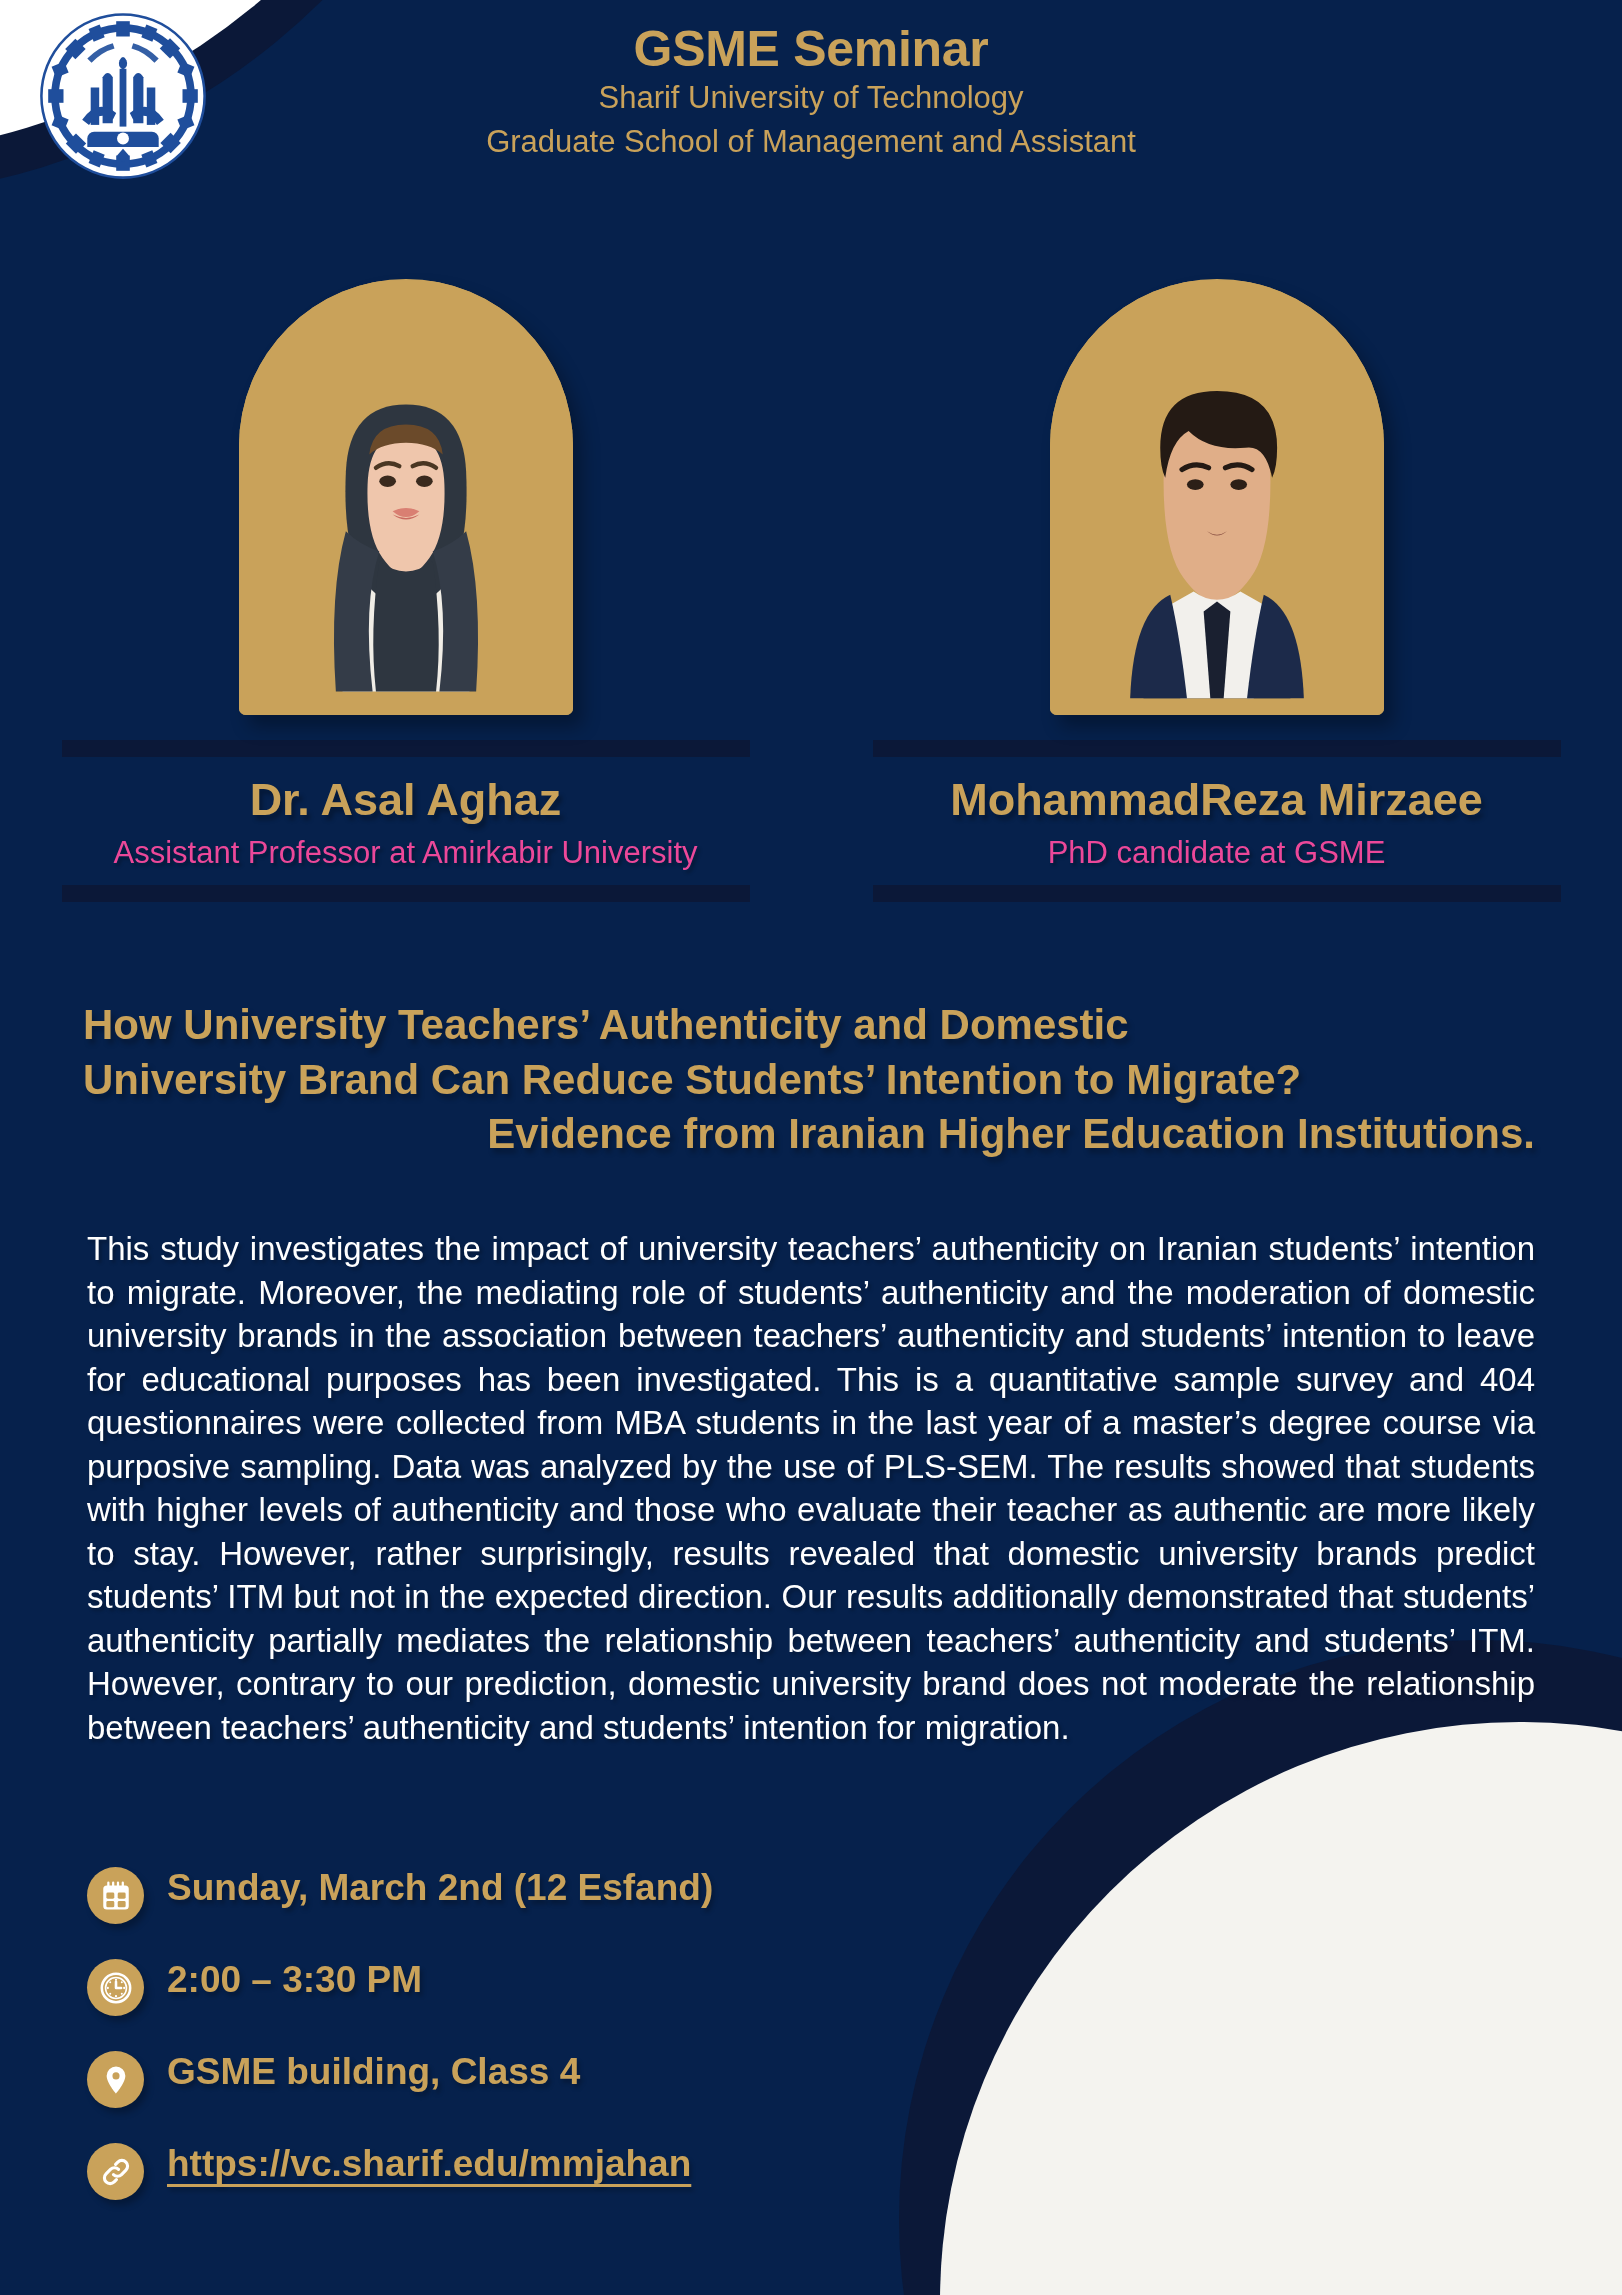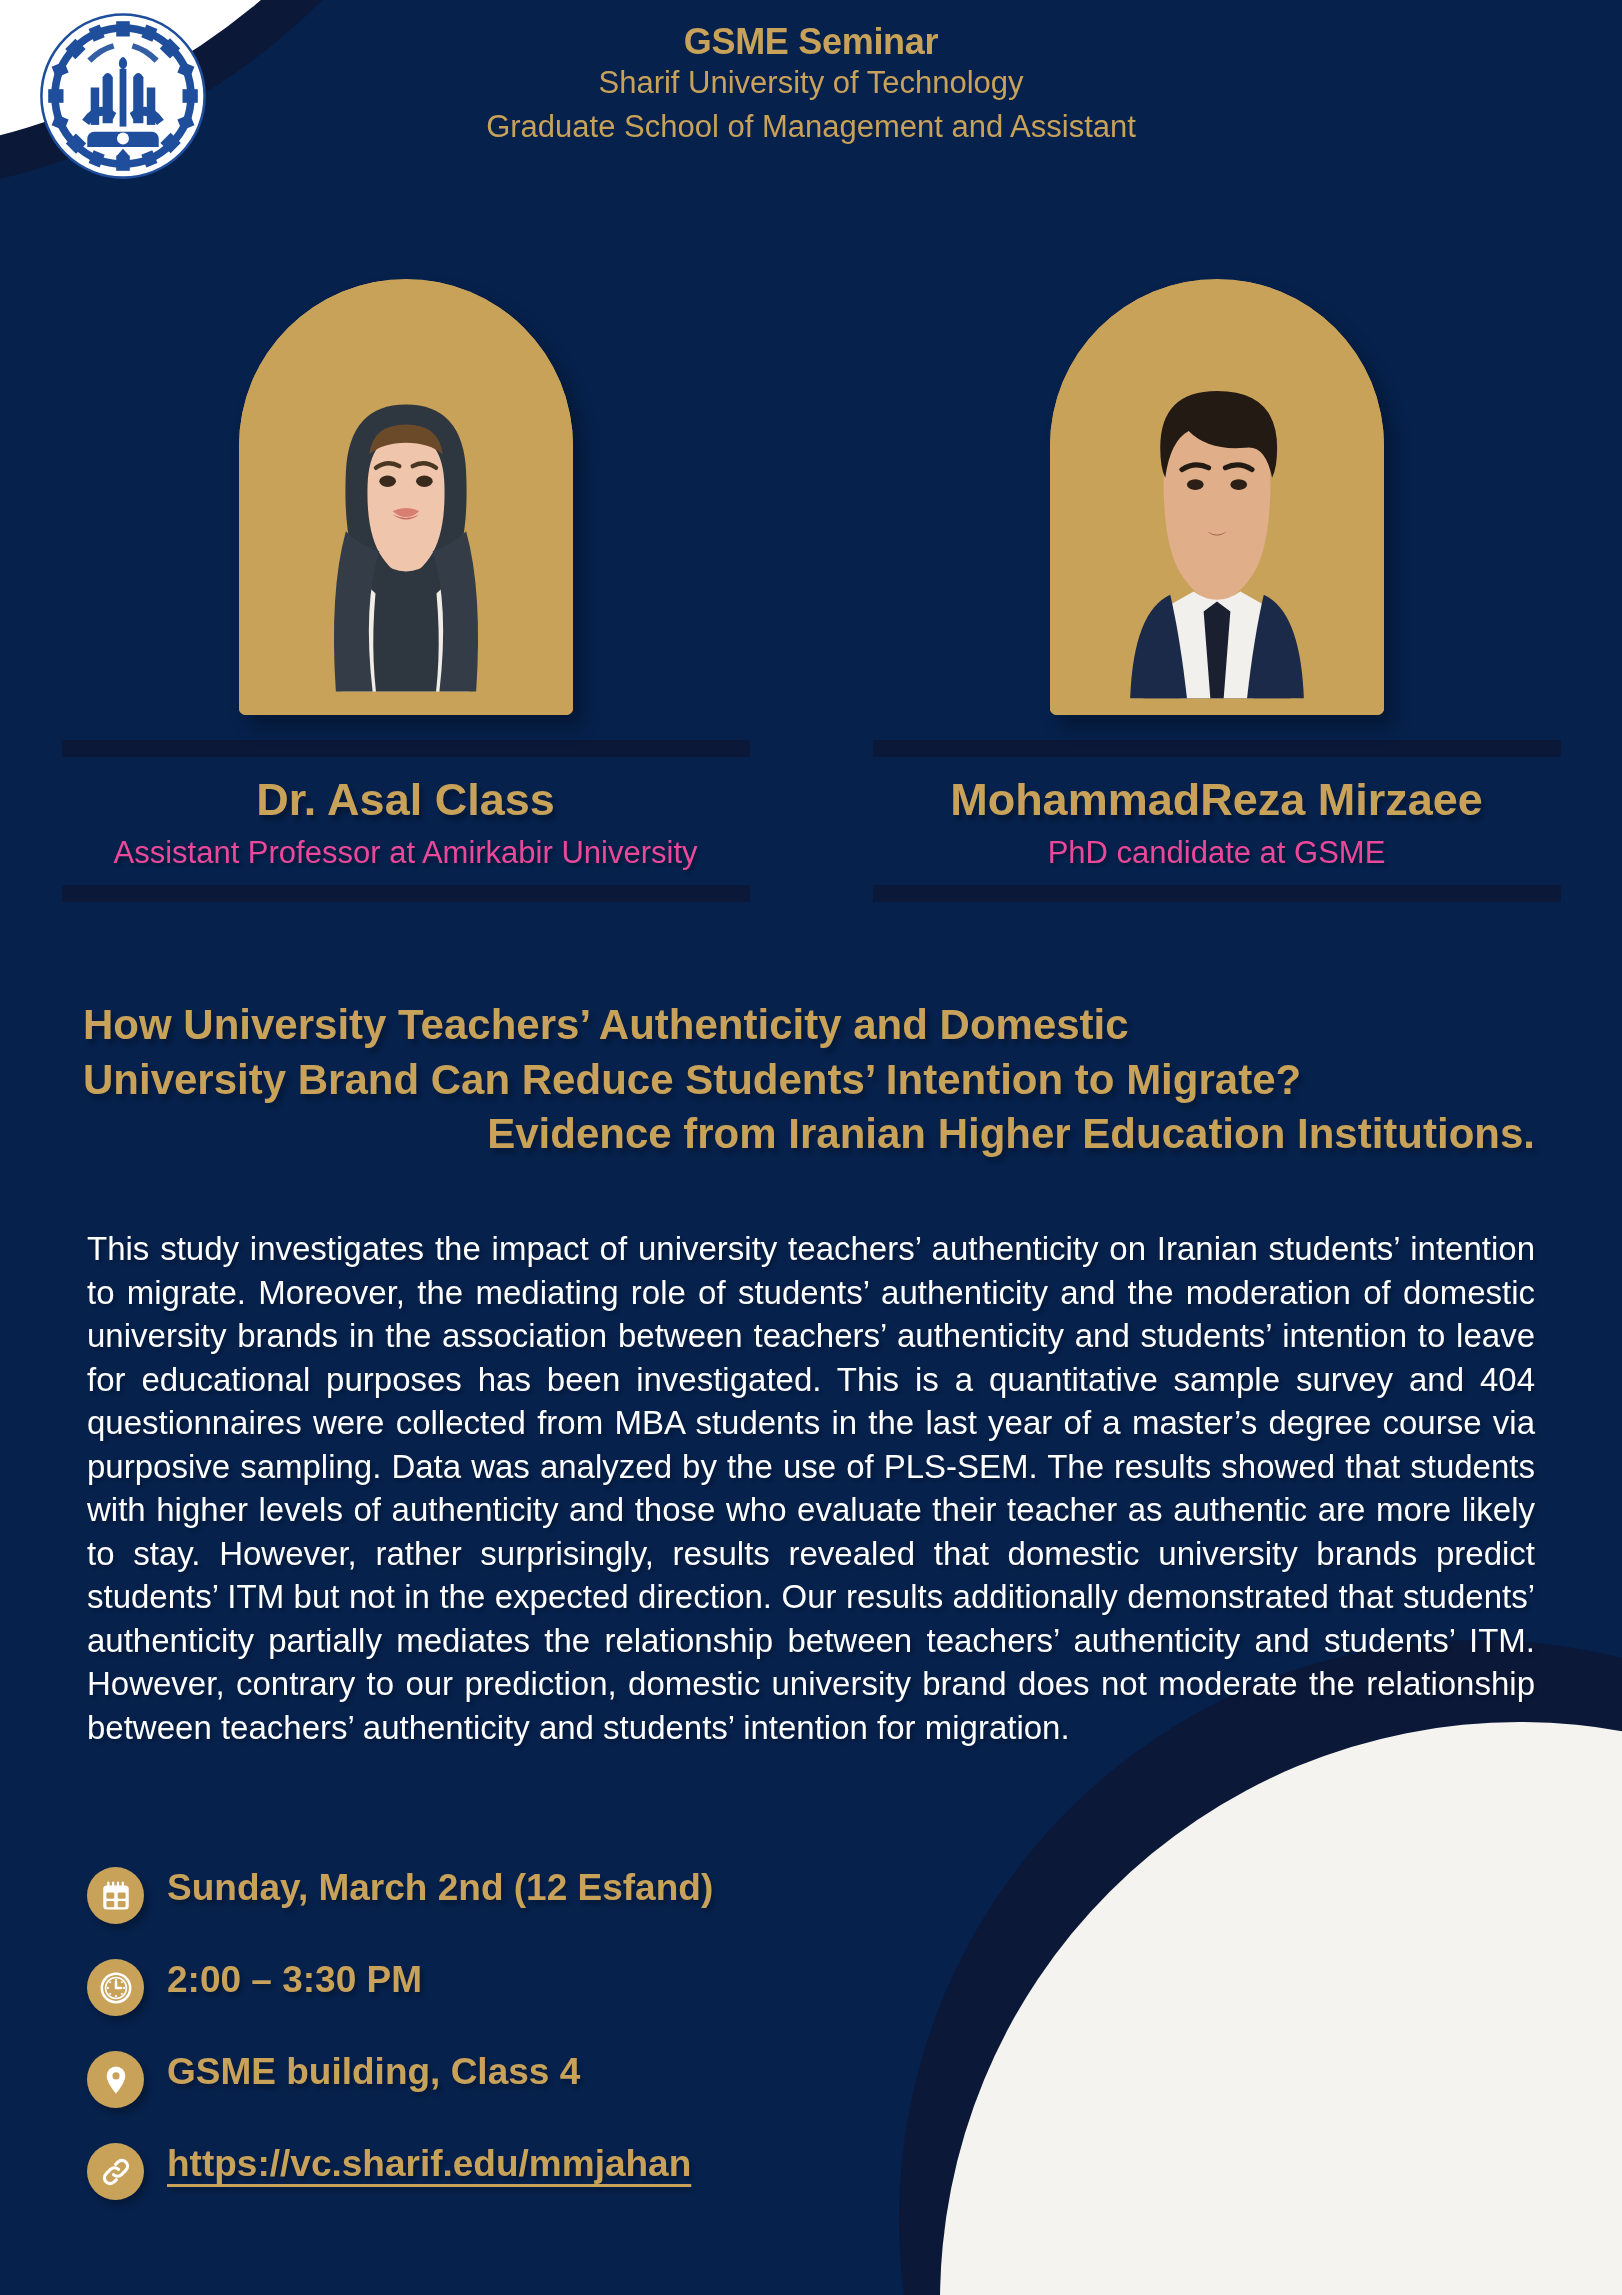--- a/index.html
+++ b/index.html
@@ -64,21 +64,21 @@
   
   .header {
     position:absolute;
     left:0; top:23px;
     width:100%;
     text-align:center;
     z-index:6;
     pointer-events:none;
   }
   .header-title {
-    font-size:36px;
+    font-size:50px;
     font-weight:bold;
     color:#C9A25A;
     letter-spacing:-0.3px;
     line-height:1.06;
   }
   .header-sub {
     font-size:31px;
     color:#C9A25A;
     line-height:1.42;
     font-weight:400;
@@ -285,21 +285,21 @@
               <path d="M92 140 q8 6 16 0 q-8 4 -16 0z" fill="#C96A60"></path>
               <path d="M92 138 q8 -4 16 0 q-8 7 -16 0z" fill="#D97F72"></path>
               <path d="M64 150 q-10 36 -6 96 l22 0 q-6 -52 4 -84 q-12 -4 -20 -12z" fill="#343C48"></path>
               <path d="M136 150 q10 36 6 96 l-22 0 q6 -52 -4 -84 q12 -4 20 -12z" fill="#343C48"></path>
               <path d="M84 168 q16 12 32 0 q6 42 2 78 l-36 0 q-4 -36 2 -78z" fill="#2E3640"></path>
             </g>
           </svg>
         </div>
       </div>
       <div class="rule"></div>
-      <div class="speaker-name">Dr. Asal Class</div>
+      <div class="speaker-name">Dr. Asal Aghaz</div>
       <div class="speaker-role">Assistant Professor at Amirkabir University</div>
       <div class="rule bottom"></div>
     </div>
 
     <div class="speaker">
       <div class="photo-frame">
         <div class="photo-inner">
           <svg viewBox="0 0 200 260" xmlns="http://www.w3.org/2000/svg" preserveAspectRatio="xMidYMax meet">
             <rect width="200" height="260" fill="#C9A25A"></rect>
             <g>

